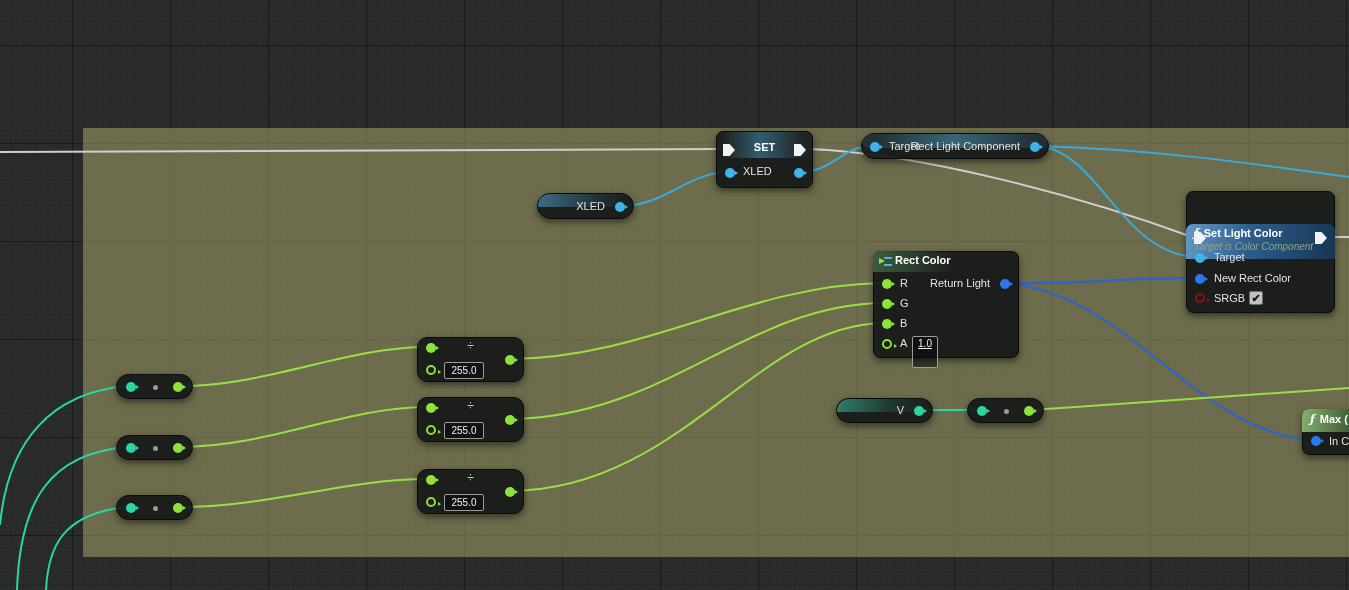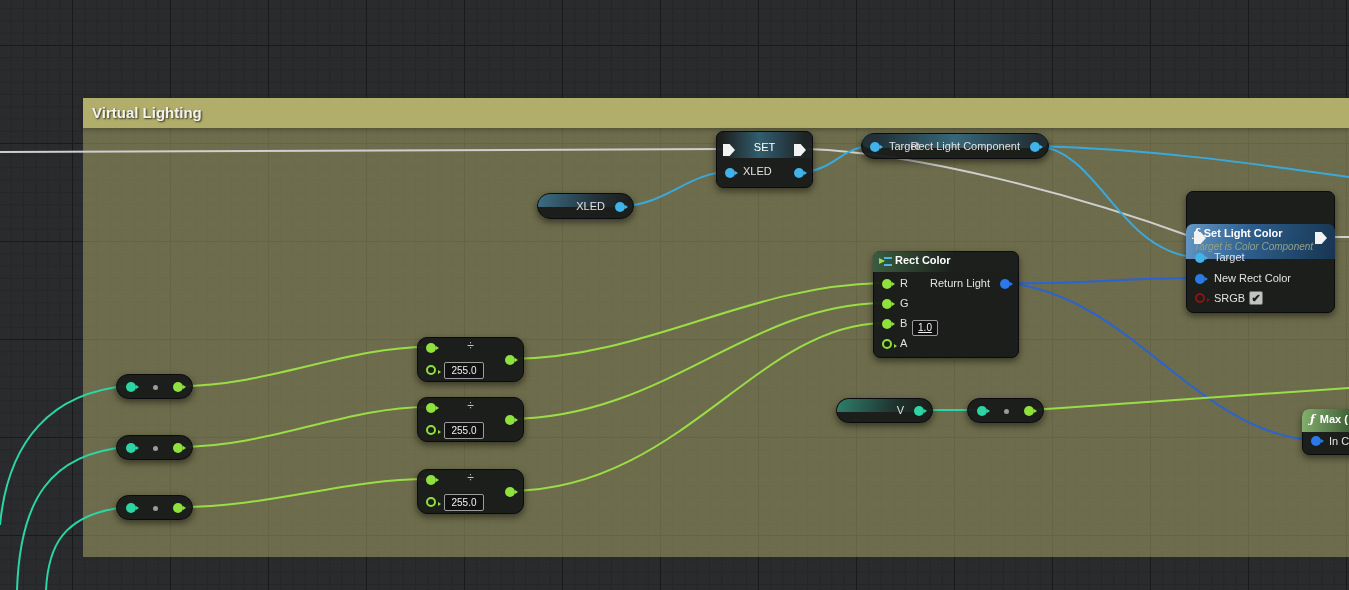--- a/index.html
+++ b/index.html
@@ -31,21 +31,21 @@
   .w-bluel { stroke:var(--wire-blue-light); }
   .w-blued { stroke:var(--wire-blue-dark); }
   .w-green { stroke:var(--wire-green); }
   .w-teal  { stroke:var(--wire-teal); }
 
   
   .node { position:absolute; z-index:3; background:rgba(23,25,26,.94); border:1px solid #0a0b0c;
     border-radius:7px; box-shadow:0 3px 7px rgba(0,0,0,.5); color:#dedede; font-size:11px; }
   .pill { border-radius:13px; }
   .lbl { position:absolute; white-space:nowrap; color:#e2e2e2; }
-  .ttl { font-weight:normal; color:#fff; }
+  .ttl { font-weight:bold; color:#fff; }
 
   .pin { position:absolute; width:10px; height:10px; border-radius:50%; }
   .pin::after { content:""; position:absolute; left:10px; top:2.5px; width:0; height:0;
     border-top:2.5px solid transparent; border-bottom:2.5px solid transparent; border-left:3.5px solid currentColor; }
   .p-obj  { background:var(--pin-object);  color:var(--pin-object); }
   .p-str  { background:var(--pin-struct-blue); color:var(--pin-struct-blue); }
   .p-flt  { background:var(--pin-float);   color:var(--pin-float); }
   .p-byte { background:var(--pin-byte);    color:var(--pin-byte); }
   .p-red  { background:var(--pin-srgb);    color:var(--pin-srgb); }
   .pin.hollow { background:transparent; border:2px solid currentColor; width:10px; height:10px; }
@@ -86,23 +86,20 @@
   .chk { position:absolute; width:14px; height:14px; background:#c2c2c2; border:1px solid #6d6d6d;
     border-radius:2px; color:#1b1b1b; font-size:11px; line-height:13px; text-align:center; font-weight:bold; }
 </style>
 </head>
 <body>
 
 <div class="stage">
 
   <div class="comment">
     <div class="comment-body"></div>
-    <div class="comment-head">
-      <span>Virtual Lighting</span>
-    </div>
   </div>
 
   <svg class="wires" width="1349" height="590">
     <path class="w-exec" d="M 0 152 C 300 151, 560 150, 722 149"></path>
     <path class="w-exec" d="M 808 149 C 920 153, 1080 196, 1192 237"></path>
     <path class="w-exec" d="M 1327 237 L 1349 237"></path>
     <path class="w-bluel" d="M 622 206 C 663 206, 690 172, 728 172"></path>
     <path class="w-bluel" d="M 800 172 C 833 172, 842 146, 872 146"></path>
     <path class="w-bluel" d="M 1037 146 C 1150 149, 1250 163, 1349 177"></path>
     <path class="w-bluel" d="M 1037 146 C 1098 150, 1118 248, 1192 257"></path>
@@ -173,21 +170,21 @@
     <span class="pin p-flt" style="left:8px;top:27px;"></span>
     <div class="lbl" style="left:26px;top:25px;">R</div>
     <div class="lbl" style="right:28px;top:25px;">Return Light</div>
     <span class="pin p-str" style="right:8px;top:27px;"></span>
     <span class="pin p-flt" style="left:8px;top:47px;"></span>
     <div class="lbl" style="left:26px;top:45px;">G</div>
     <span class="pin p-flt" style="left:8px;top:67px;"></span>
     <div class="lbl" style="left:26px;top:65px;">B</div>
     <span class="pin p-flt hollow" style="left:8px;top:87px;"></span>
     <div class="lbl" style="left:26px;top:85px;">A</div>
-    <div class="valbox" style="left:38px;top:68px;width:26px;height:16px;line-height:14px;text-decoration:underline;">1.0</div>
+    <div class="valbox" style="left:38px;top:84px;width:26px;height:32px;line-height:14px;text-decoration:underline;">1.0</div>
   </div>
 
   <div class="node" style="left:417px;top:337px;width:107px;height:45px;border-radius:10px;">
     <span class="pin p-flt" style="left:8px;top:5px;"></span>
     <div class="divglyph">÷</div>
     <span class="pin p-flt hollow" style="left:8px;top:27px;"></span>
     <div class="valbox" style="left:26px;top:24px;width:40px;height:17px;line-height:15px;">255.0</div>
     <span class="pin p-flt" style="right:8px;top:17px;"></span>
   </div>
   <div class="node" style="left:417px;top:397px;width:107px;height:45px;border-radius:10px;">

